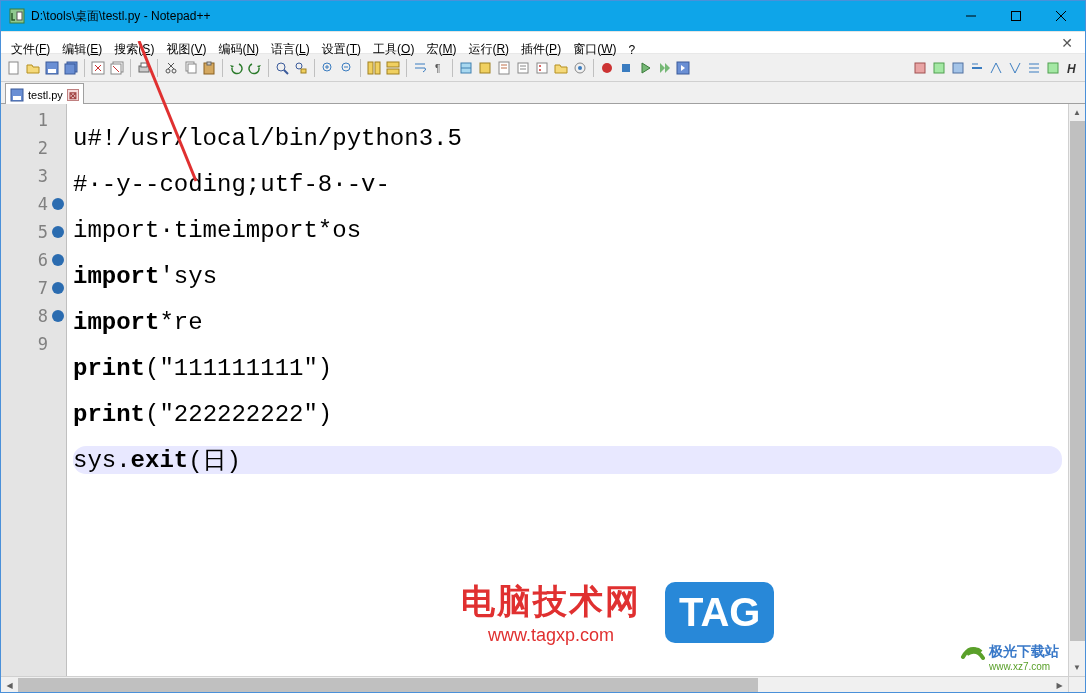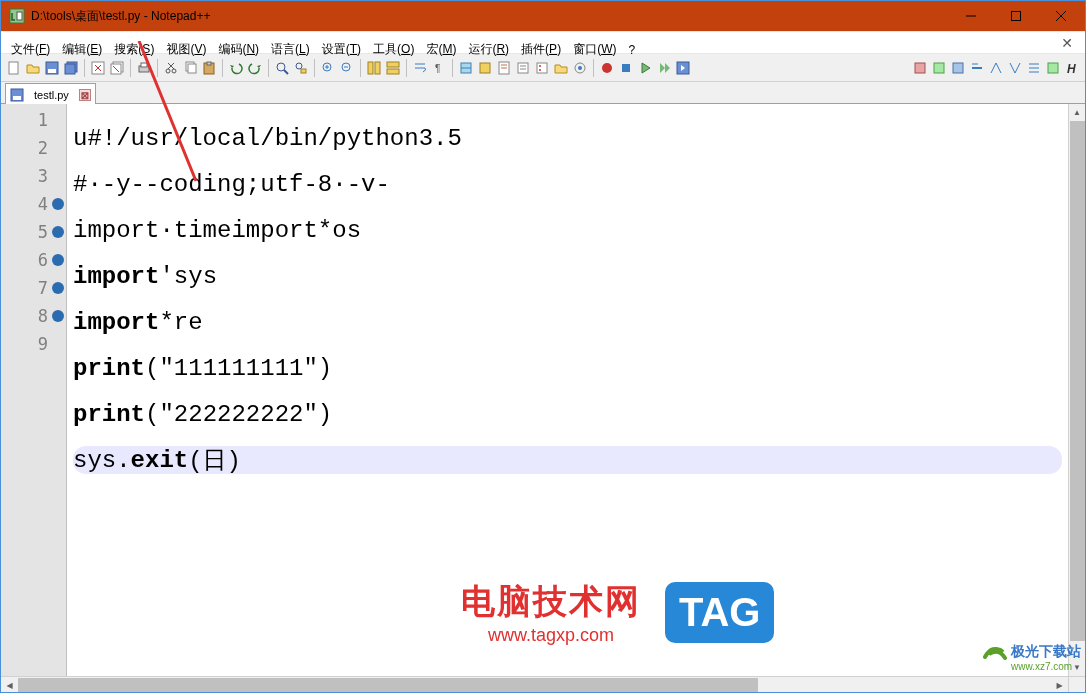--- a/index.html
+++ b/index.html
@@ -1,51 +1,51 @@
 <!DOCTYPE html>
 <html><head>
 <meta charset="utf-8">
 <style>
 * { margin:0; padding:0; box-sizing:border-box; }
 body { font-family:"Microsoft YaHei","Segoe UI",Arial,sans-serif; font-size:12px; background:#fff; width:1086px; height:693px; overflow:hidden; position:relative; border:1px solid #4a90d9; }
-.titlebar { height:30px; background:#c2410c; display:flex; align-items:center; padding:15px 2px; border-bottom:1px solid #e5e5e5; }
+.titlebar { height:30px; background:#0ea5e9; display:flex; align-items:center; padding:15px 2px; border-bottom:1px solid #e5e5e5; }
 .titlebar .icon { width:16px; height:16px; margin:0 6px; }
 .titlebar .title { flex:1; font-size:12px; color:#000; }
 .winbtns { display:flex; }
 .winbtn { width:45px; height:29px; display:flex; align-items:center; justify-content:center; }
 .menubar { height:22px; background:#fff; display:flex; align-items:center; padding:0 4px; border-bottom:1px solid #e8e8e8; }
 .menuitem { padding:2px 6px; font-size:12px; cursor:default;margin-top:14px; }
 .menuitem u { text-decoration:underline; }
 .menu-close { margin-left:auto; padding:0 8px; font-size:14px; color:#555; }
 .toolbar { height:28px; background:#f0f0f0; display:flex; align-items:center; padding:2px 4px; gap:1px; border-bottom:1px solid #d0d0d0; }
 .tbtn { width:18px; height:20px; display:flex; align-items:center; justify-content:center; border:1px solid transparent; }
 .tsep { width:1px; height:18px; background:#c0c0c0; margin:0 3px; }
 .tabbar { height:22px; background:#f0f0f0; display:flex; align-items:flex-end; padding:0 4px; border-bottom:1px solid #a0a0a0; }
-.tab { height:21px; background:#fff; border:1px solid #a0a0a0; border-bottom:none; padding:2px 4px 0 4px; display:flex; align-items:center; gap:10px; font-size:11px; margin-bottom:-1px; }
+.tab { height:21px; background:#fff; border:1px solid #a0a0a0; border-bottom:none; padding:2px 4px 0 4px; display:flex; align-items:center; gap:4px; font-size:11px; margin-bottom:-1px; }
 .tab .ficon { width:14px; height:14px; }
 .tab .tclose { width:12px; height:12px; display:flex; align-items:center; justify-content:center; color:#a04040; font-weight:bold; font-size:10px; border:1px solid #c08080; background:#f5dcdc; }
 .editor { display:flex; height:572px; position:relative; }
 .gutter { width:66px; background:#e4e4e4; border-right:1px solid #c0c0c0; display:flex; flex-direction:column; padding-top:2px; }
 .gline { height:28px; display:flex; align-items:center; justify-content:flex-end; padding-right:18px; color:#808080; font-size:17px; font-family:Consolas,monospace; position:relative; }
 .marker { position:absolute; right:2px; width:12px; height:12px; background:#2b6cb0; border-radius:50%; }
 .code { flex:1; font-family:Consolas,"Courier New",monospace; font-size:24px; padding:2px 6px; position:relative; overflow:hidden; }
 .cline { height:28px; display:flex; align-items:center; white-space:pre;margin-top:18px; }
 .cline.current { background:#e8e8ff;border-radius:13px; }
 .kw { font-weight:bold; }
 .scrollbar-v { width:17px; background:#f0f0f0; border-left:1px solid #d0d0d0; position:relative; }
 .sthumb { position:absolute; width:15px; left:1px; background:#c0c0c0; }
 .sbtn { height:17px; background:#f0f0f0; display:flex; align-items:center; justify-content:center; font-size:8px; color:#606060; }
 .hscroll { height:17px; background:#f0f0f0; border-top:1px solid #d0d0d0; display:flex; }
 .hscroll .sbtn { width:17px; height:17px; }
 .hscroll .htrack { flex:1; position:relative; }
 .hscroll .hthumb { position:absolute; height:15px; top:1px; left:0; width:740px; background:#c0c0c0; }
 .statusbar { height:22px; background:#f0f0f0; border-top:1px solid #d0d0d0; display:flex; align-items:center; font-size:11px; color:#333; }
 .annotation-arrow { position:absolute; top:40px; left:110px; pointer-events:none; z-index:10; }
 .watermark1 { position:absolute; left:460px; top:578px; z-index:5; pointer-events:none; }
-.watermark2 { position:absolute; right:4px; bottom:20px; z-index:5; pointer-events:none; }
+.watermark2 { position:absolute; right:26px; bottom:20px; z-index:5; pointer-events:none; }
 </style>
 </head>
 <body>
 
 <div class="titlebar">
   <svg class="icon" viewBox="0 0 16 16">
       <rect x="1" y="1" width="14" height="14" fill="#8fc98f" stroke="#3a7a3a"></rect>
       <path d="M3 5 L3 12 L6 12" stroke="#2a5a2a" fill="none" stroke-width="1.5"></path>
       <rect x="8" y="4" width="5" height="8" fill="#fff" stroke="#555"></rect>
     </svg>

